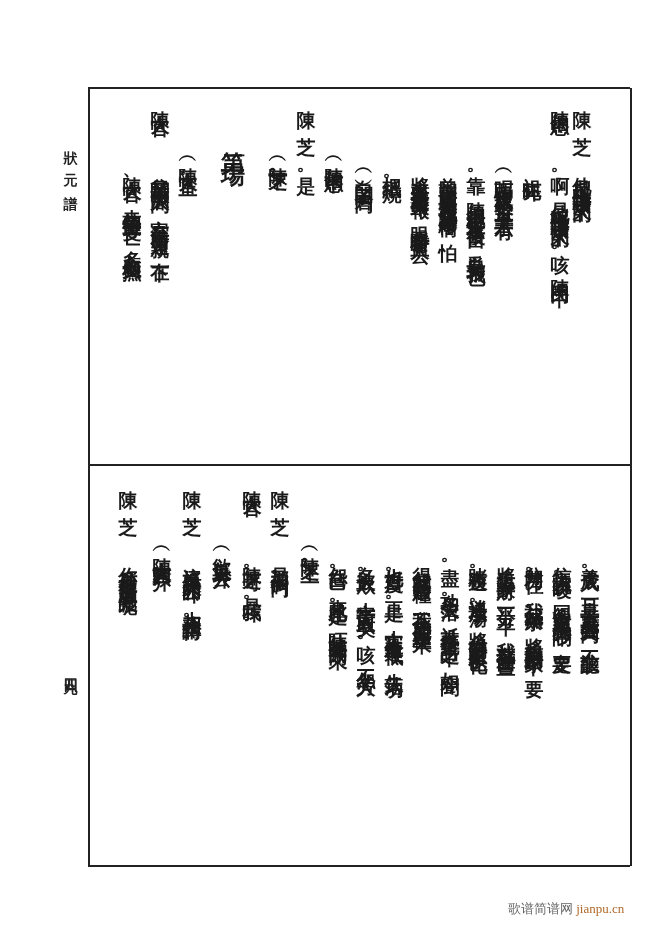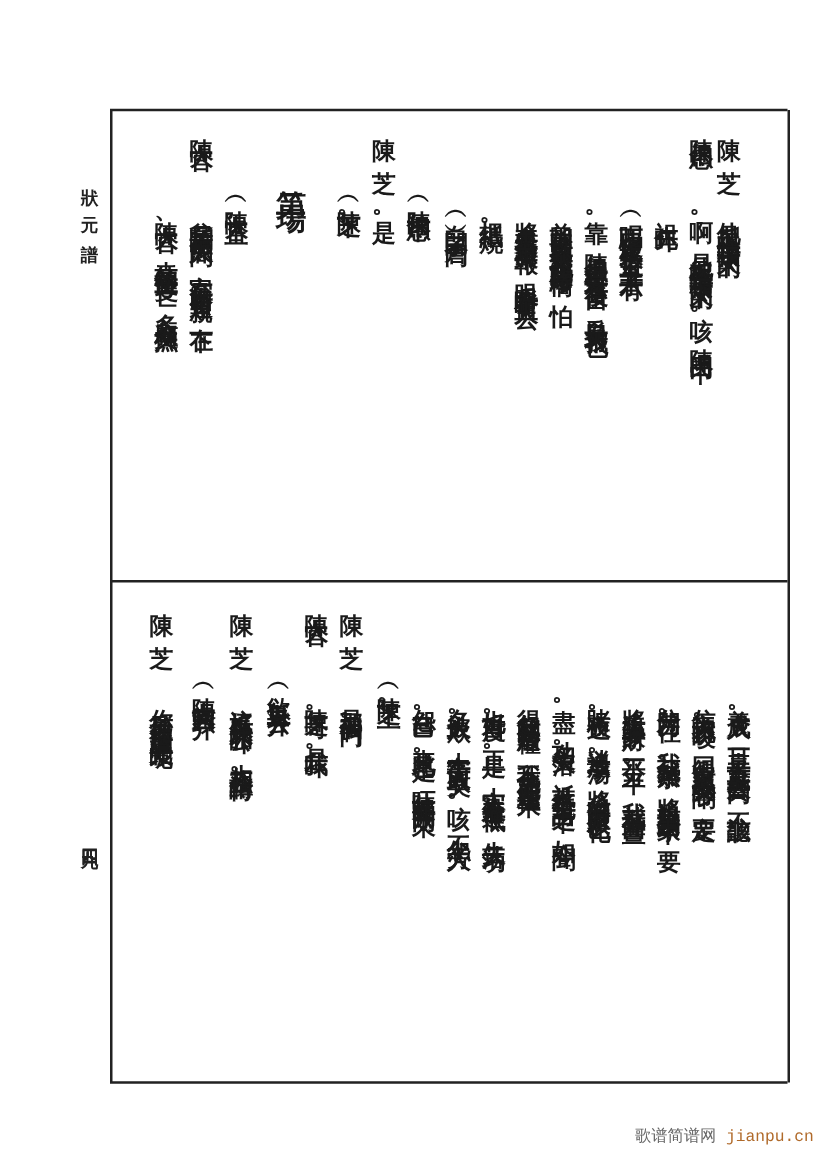--- a/index.html
+++ b/index.html
@@ -18,21 +18,21 @@
     font-size:19px; line-height:22px; letter-spacing:3px; white-space:nowrap;
     font-weight:bold;
   }
   .spk { font-size:19px; letter-spacing:3px; }
   .dir { font-weight:bold; }
   .title { font-size:24px; letter-spacing:6px; }
 
   .margin { position:absolute; writing-mode:vertical-rl; text-orientation:upright;
     font-size:14px; font-weight:bold; color:#222; }
   .watermark { position:absolute; left:508px; top:900px; font-size:13px; color:#666;
-    font-family:Liberation Mono, monospace; white-space:nowrap; }
+    font-family:Liberation Serif, serif; white-space:nowrap; }
   .watermark .latin { color:#b06a2a; }
 </style>
 </head>
 <body>
 
 <div class="rule-top"></div>
 <div class="frame"></div>
 <div class="rule-mid"></div>
 <div class="rule-bot"></div>
 

